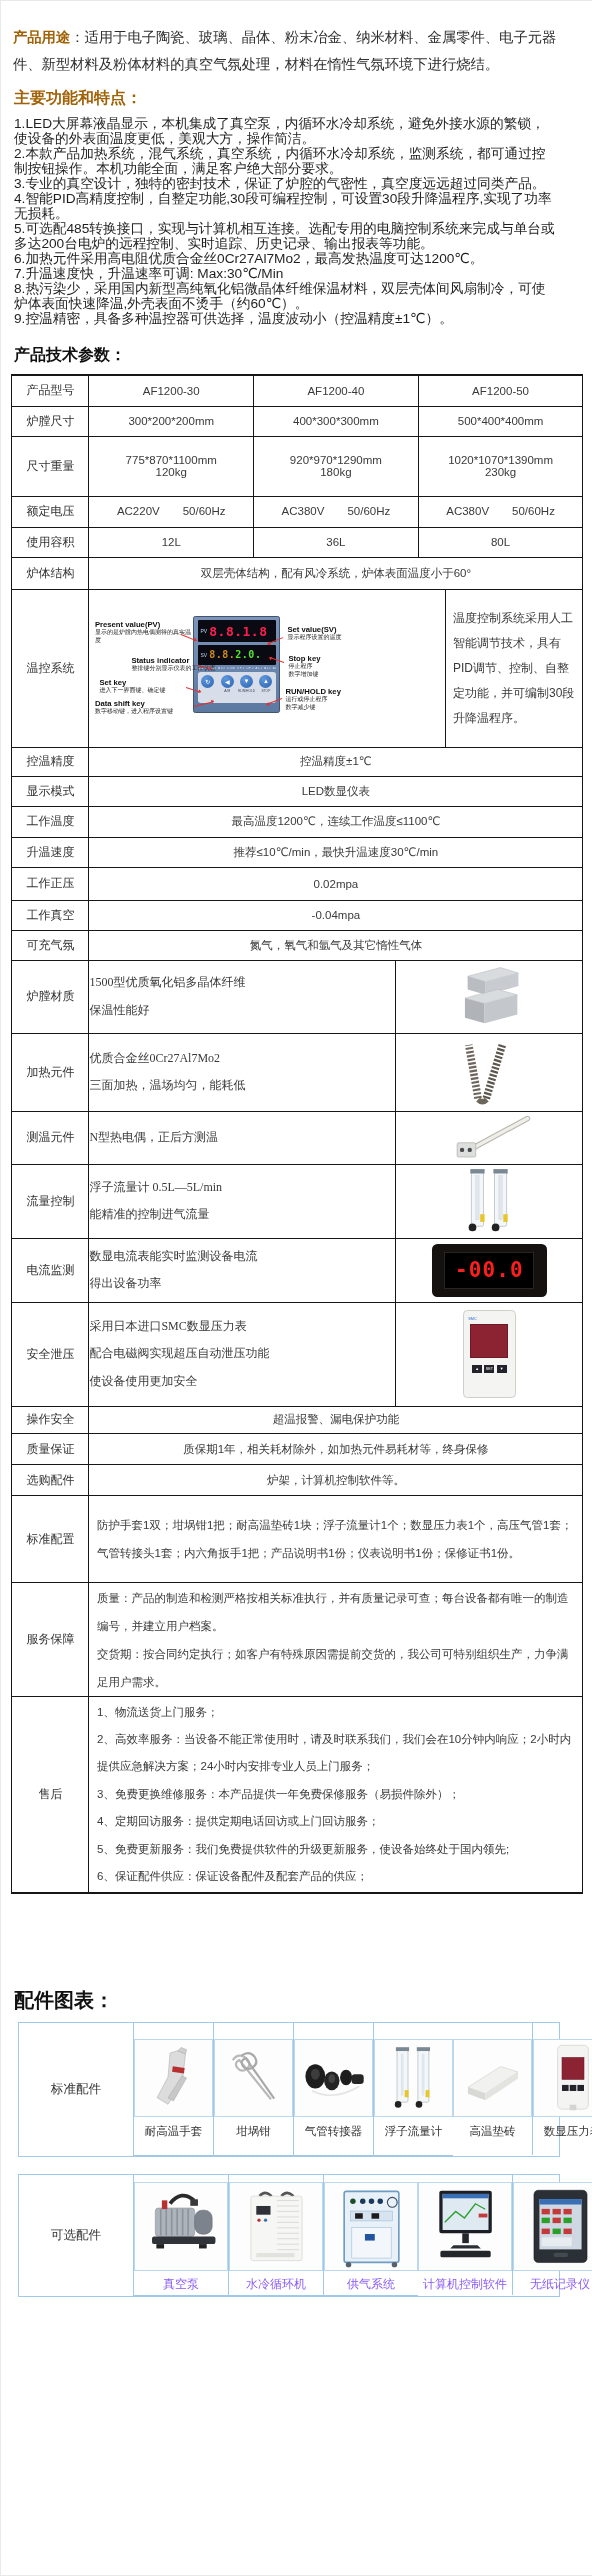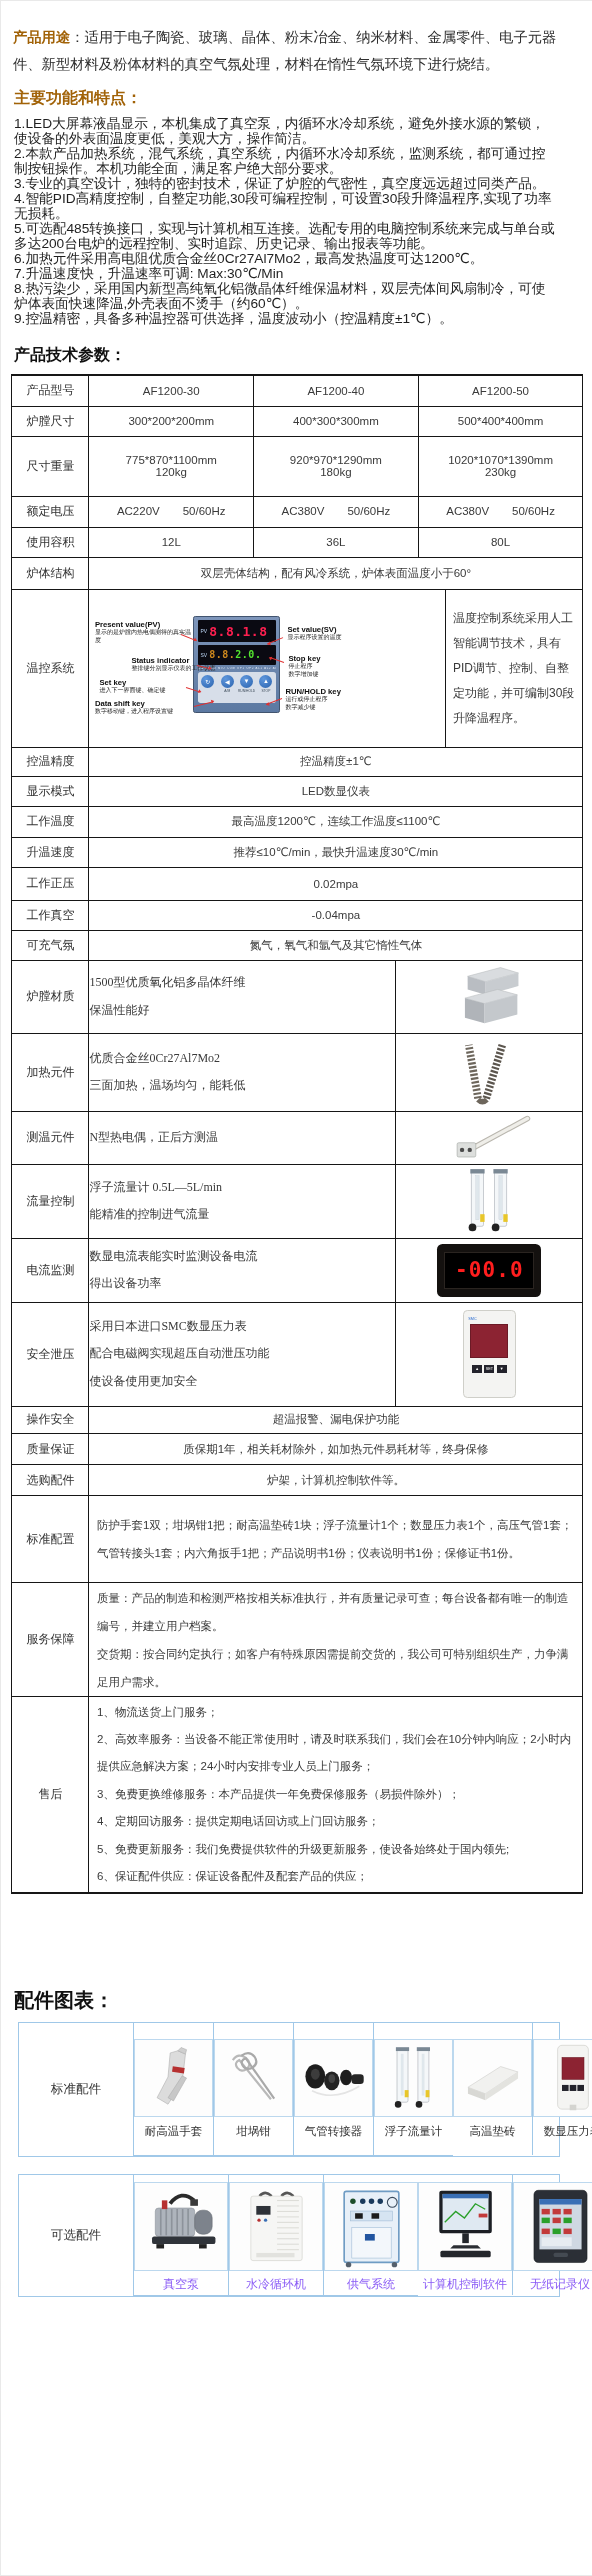--- a/index.html
+++ b/index.html
@@ -39,21 +39,21 @@
   .btn-row{background:#d7dee9;border-radius:2.7px;height:28.5px;display:flex;align-items:flex-start;justify-content:space-around;padding-top:2.7px;}
   .cbtn{display:flex;flex-direction:column;align-items:center;width:16.5px;}
   .cbtn .circ{width:13px;height:13px;border-radius:50%;background:radial-gradient(circle at 35% 30%,#5f97dd,#2a62ad);color:#fff;font-size:6px;display:flex;align-items:center;justify-content:center;}
   .cbtn .blab{font-size:3.3px;color:#3c4а58;color:#3c4a58;margin-top:1.1px;white-space:nowrap;}
   .ann{position:absolute;text-align:left;}
   .ann b{display:block;font-size:7.7px;color:#0e0e0e;line-height:8.8px;}
   .ann span{display:block;font-size:6px;color:#222;line-height:7.1px;}
   .arrow{position:absolute;height:1.1px;background:#e03030;transform-origin:left center;}
   .arrow:after{content:"";position:absolute;right:-0.5px;top:-1.6px;border-left:3.8px solid #e03030;border-top:2.2px solid transparent;border-bottom:2.2px solid transparent;}
   
-  .ammeter{width:104px;height:53px;background:#14110f;border-radius:5.5px;display:flex;align-items:center;justify-content:center;}
+  .ammeter{width:115px;height:53px;background:#14110f;border-radius:5.5px;display:flex;align-items:center;justify-content:center;}
   .ammeter .scr{width:88px;height:35px;background:#000;border:1.6px solid #2a2420;display:flex;align-items:center;justify-content:center;color:#ff1e1e;font-family:"DejaVu Sans Mono",monospace;font-weight:bold;font-size:21px;letter-spacing:1.1px;}
   .smcgauge{width:53px;height:88px;background:#f4f4f2;border:1.1px solid #cfcfc9;border-radius:4.4px;box-sizing:border-box;padding:5.5px 4.4px;display:flex;flex-direction:column;align-items:center;}
   .smcgauge .brand{font-size:3.8px;color:#2a6bd0;align-self:flex-start;}
   .smcgauge .scr2{width:36px;height:32px;background:#8c2332;border:1.1px solid #6c1a26;margin-top:3.3px;}
   .smcgauge .brow{display:flex;gap:2.2px;margin-top:6.6px;}
   .smcgauge .bk{width:10px;height:8.8px;background:#23232c;color:#fff;font-size:3.8px;display:flex;align-items:center;justify-content:center;}
   
   .acc-head{margin:93px 0 0 13px;font-size:20px;font-weight:bold;color:#111;}
   .acc-table{margin:7.7px 0 0 17px;width:542px;box-sizing:border-box;border:1.1px solid #a0c8e8;display:flex;}
   .t2{margin-top:17px;}

